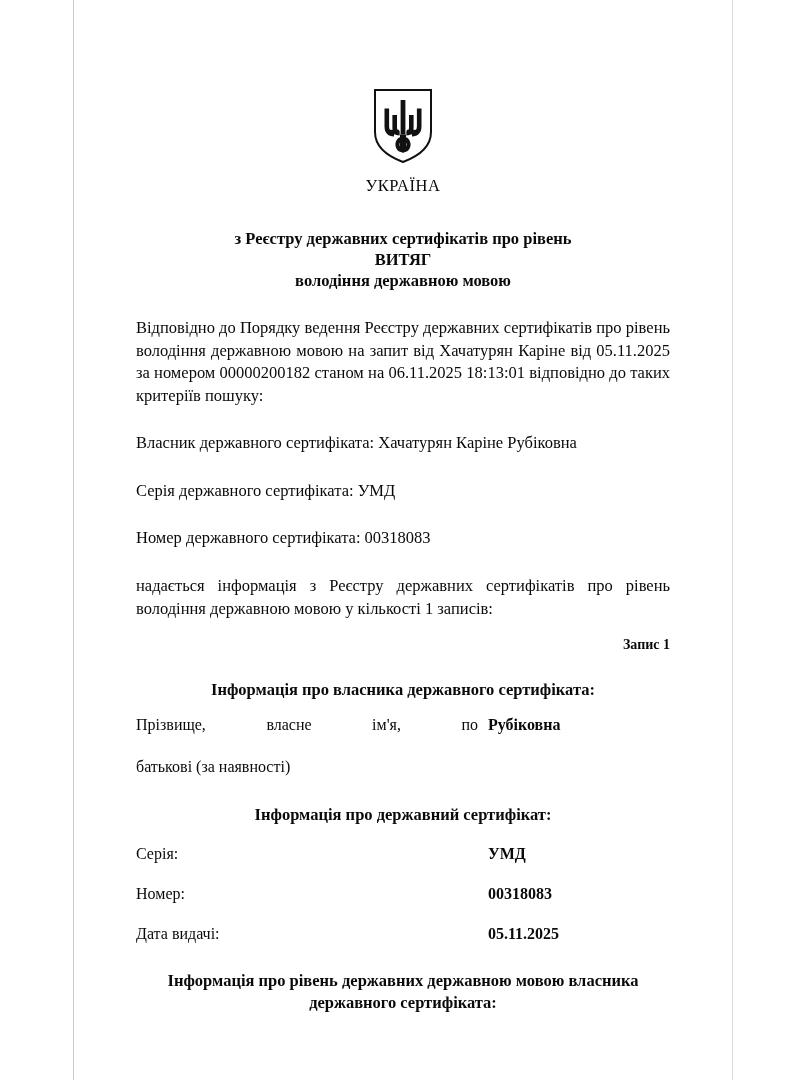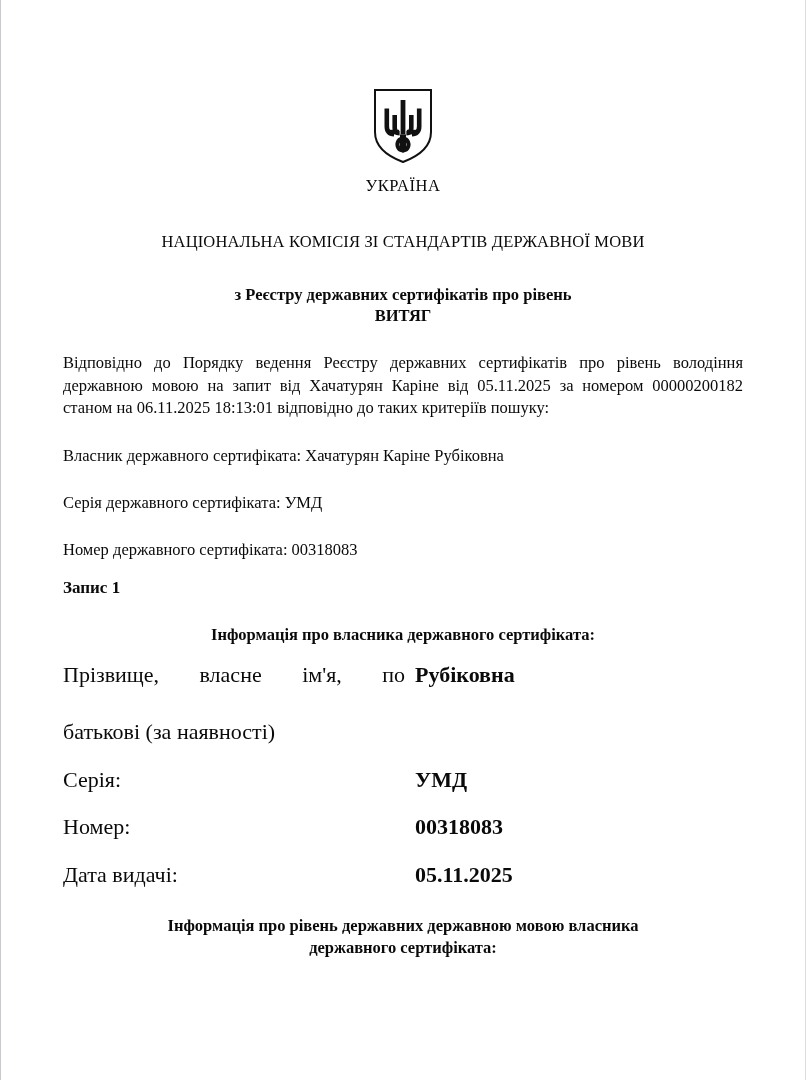--- a/index.html
+++ b/index.html
@@ -10,21 +10,21 @@
   }
 
   body {
     font-family: "Liberation Serif", "DejaVu Serif", serif;
     color: #0a0a0a;
     -webkit-font-smoothing: antialiased;
   }
 
   .page {
     position: relative;
-    width: 806px;
+    width: 660px;
     min-height: 1080px;
     margin: 0 auto;
     background: #ffffff;
     border-left: 1px solid #c9c9cf;
     border-right: 1px solid #dcdce1;
     box-sizing: border-box;
     overflow: hidden;
   }
 
   .page-inner {
@@ -88,44 +88,44 @@
     text-justify: inter-word;
   }
 
   .para.criteria {
     margin-top: 25px;
     text-align: left;
   }
 
   .record-heading {
     margin-top: 14px;
-    font-size: 17px;
-    font-weight: bold;
-    text-align: left;
+    font-size: 14px;
+    font-weight: bold;
+    text-align: right;
   }
 
   
   .section-heading {
     margin-top: 26px;
     text-align: center;
     font-weight: bold;
     font-size: 16.5px;
     line-height: 1.3;
   }
 
   .section-heading .line {
     display: block;
   }
 
   
   .field-row {
     display: flex;
     align-items: flex-start;
     margin-top: 15px;
-    font-size: 22px;
+    font-size: 16px;
     line-height: 1.3;
   }
 
   .field-label {
     width: 352px;
     flex: 0 0 352px;
     text-align: justify;
     text-justify: inter-word;
     padding-right: 10px;
     box-sizing: border-box;
@@ -212,50 +212,54 @@
             <path d="M30 48.5 c4.3 0 7.6 3.6 7.6 8.0 c0 4.4 -3.3 8.0 -7.6 8.0
                      c-4.3 0 -7.6 -3.6 -7.6 -8.0 c0 -4.4 3.3 -8.0 7.6 -8.0 z
                      M30 52.6 c-2.0 0 -3.5 1.8 -3.5 3.9 c0 2.1 1.5 3.9 3.5 3.9
                      c2.0 0 3.5 -1.8 3.5 -3.9 c0 -2.1 -1.5 -3.9 -3.5 -3.9 z"></path>
           </g>
         </svg>
       </span>
       <div class="country-name">УКРАЇНА</div>
     </div>
 
-    <div class="authority">НАЦІОНАЛЬНА КОМІСІЯ ЗІ СТАНДАРТІВ ДЕРЖАВНОЇ МОВИ</div>
 
     <div class="doc-title">
       <span class="line">з Реєстру державних сертифікатів про рівень</span>
       <span class="line">ВИТЯГ</span>
+      <span class="line">володіння державною мовою</span>
     </div>
 
     <p class="para">Відповідно до Порядку ведення Реєстру державних сертифікатів про рівень володіння державною мовою на запит від Хачатурян Каріне від 05.11.2025 за номером 00000200182 станом на 06.11.2025 18:13:01 відповідно до таких критеріїв пошуку:</p>
 
     <p class="para criteria">Власник державного сертифіката: Хачатурян Каріне Рубіковна</p>
     <p class="para criteria">Серія державного сертифіката: УМД</p>
     <p class="para criteria">Номер державного сертифіката: 00318083</p>
 
+    <p class="para">надається інформація з Реєстру державних сертифікатів про рівень володіння державною мовою у кількості 1 записів:</p>
 
     <div class="record-heading">Запис 1</div>
 
     <div class="section-heading">
       <span class="line">Інформація про власника державного сертифіката:</span>
     </div>
 
     <div class="field-row">
       <div class="field-label">
         <span class="jline">Прізвище, власне ім'я, по</span>
         <span class="jline last">батькові (за наявності)</span>
       </div>
       <div class="field-value">
         <span class="jline last">Рубіковна</span>
       </div>
     </div>
 
+    <div class="section-heading">
+      <span class="line">Інформація про державний сертифікат:</span>
+    </div>
 
     <div class="field-row tight">
       <div class="field-label">
         <span class="jline last">Серія:</span>
       </div>
       <div class="field-value plain">УМД</div>
     </div>
 
     <div class="field-row tight">
       <div class="field-label">

